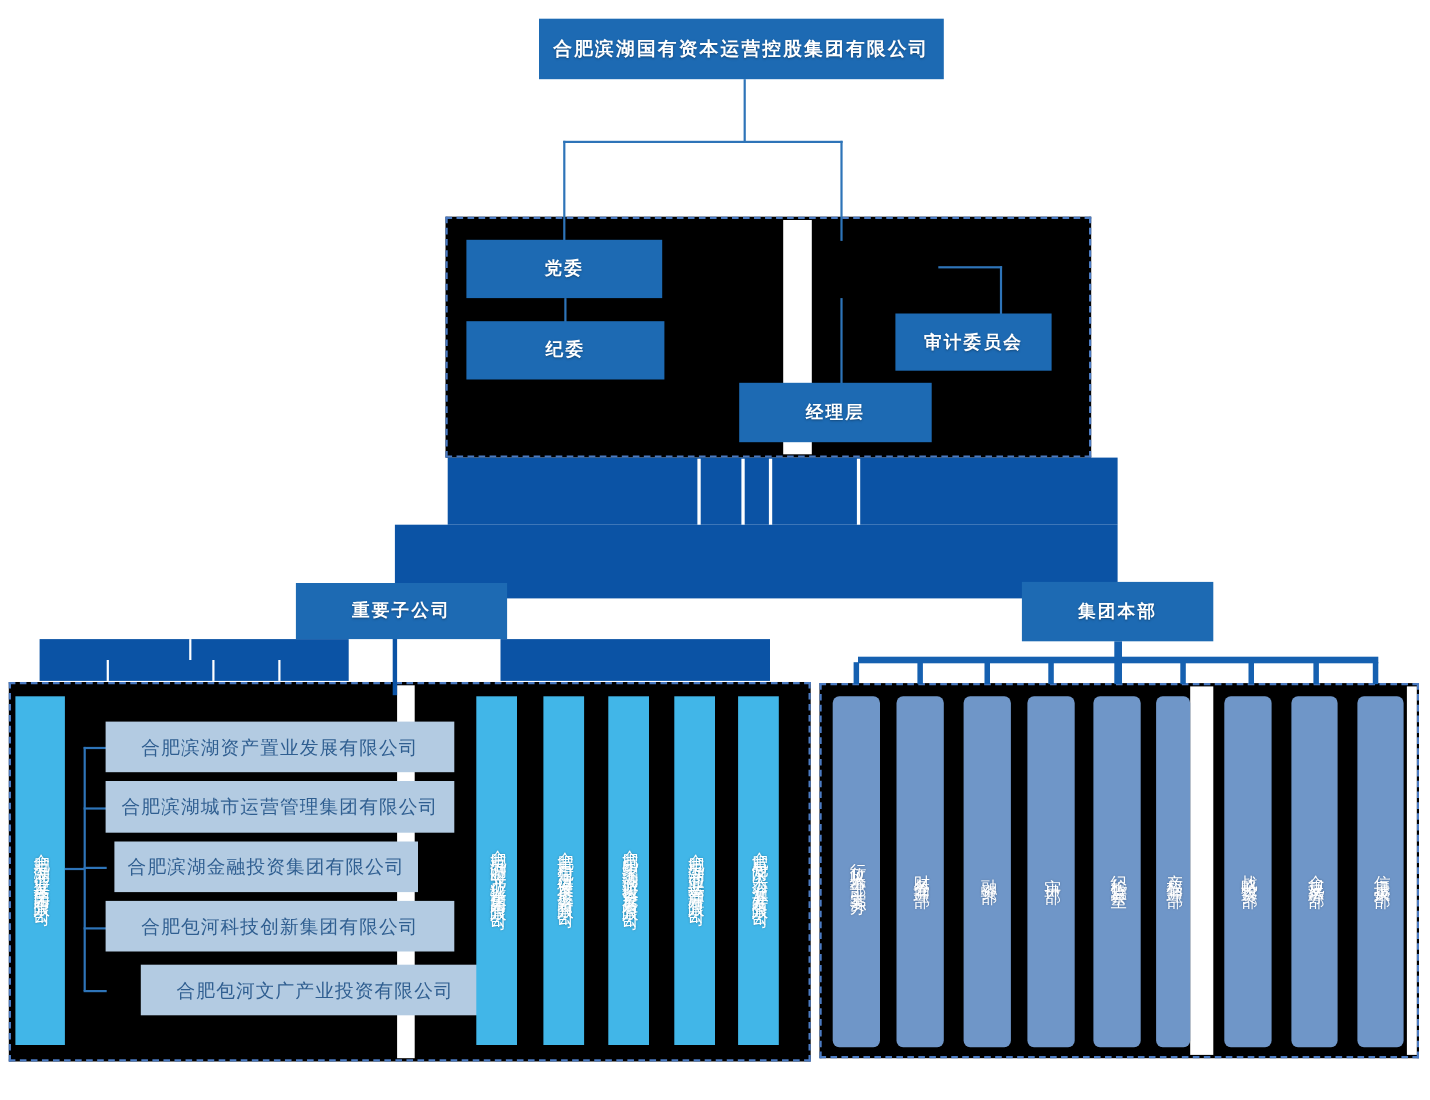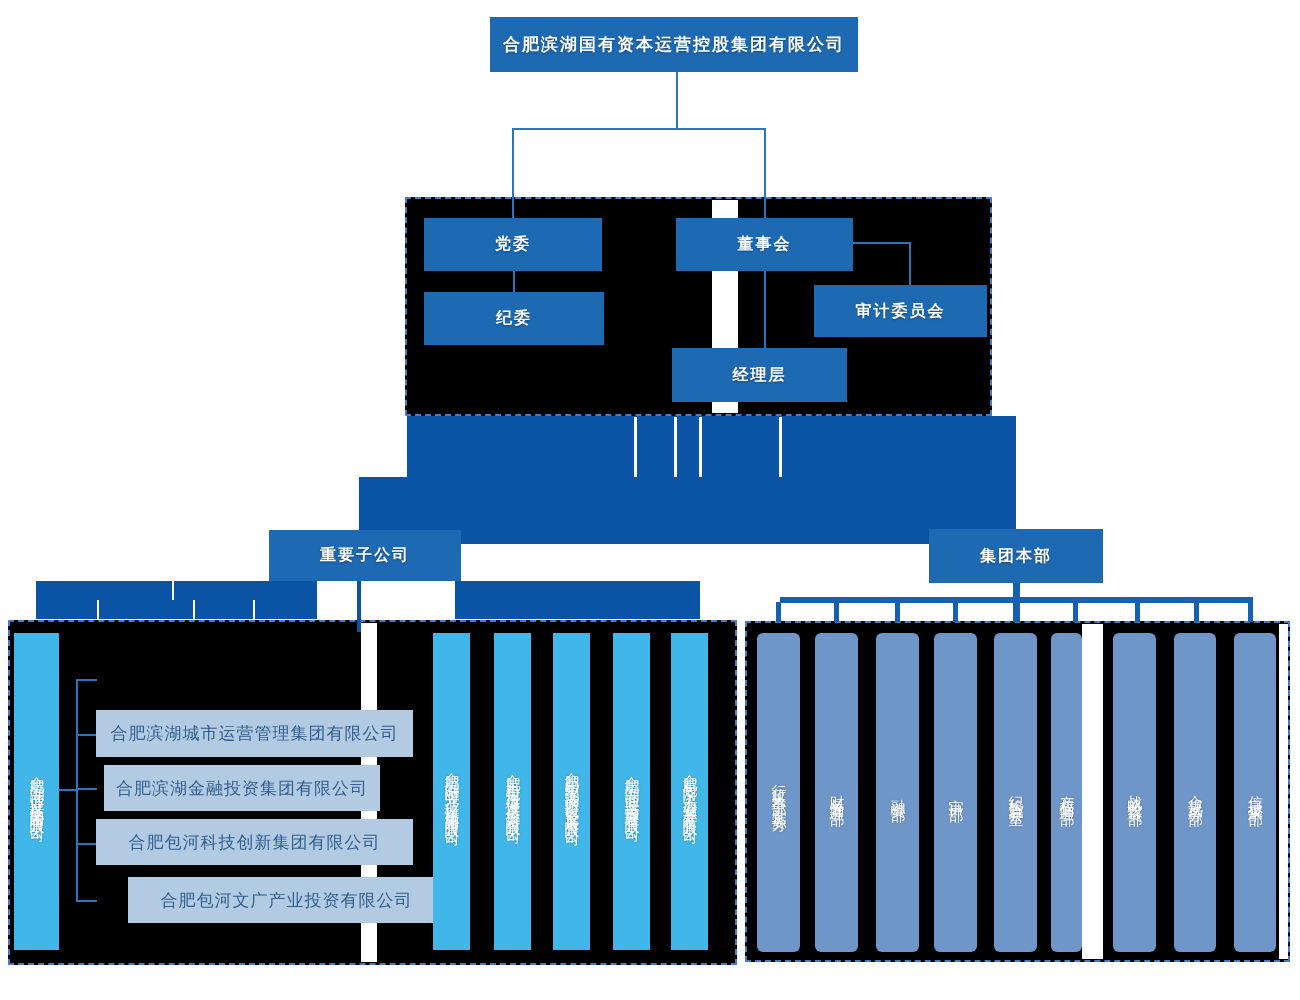--- a/index.html
+++ b/index.html
@@ -39,22 +39,21 @@
   <div class="abs blackzone" style="left:405px;top:197px;width:587px;height:219px;"></div>
   <div class="abs wstrip" style="left:712px;top:200px;width:26px;height:213px;"></div>
 
   <div class="abs thin" style="left:513px;top:271px;width:2px;height:22px;"></div>
   <div class="abs thin" style="left:764px;top:271px;width:2px;height:78px;"></div>
   <div class="abs thin" style="left:853px;top:242px;width:58px;height:2px;"></div>
   <div class="abs thin" style="left:909px;top:242px;width:2px;height:44px;"></div>
 
   <div class="abs bluebox" style="left:424px;top:218px;width:178px;height:53px;text-align:right;">党委</div>
   <div class="abs bluebox" style="left:424px;top:292px;width:180px;height:53px;">纪委</div>
-  <div class="abs bluebox" style="left:676px;top:218px;width:177px;height:53px;">董事会</div>
-  <div class="abs bluebox" style="left:814px;top:285px;width:173px;height:52px;">审计委员会</div>
+  <div class="abs bluebox" style="left:814px;top:285px;width:142px;height:52px;">审计委员会</div>
   <div class="abs bluebox" style="left:672px;top:348px;width:175px;height:54px;">经理层</div>
 
   <div class="abs band" style="left:407px;top:416px;width:609px;height:61px;"></div>
   <div class="abs band" style="left:359px;top:477px;width:657px;height:67px;"></div>
   <div class="abs wline" style="left:634px;top:417px;width:3px;height:60px;"></div>
   <div class="abs wline" style="left:674px;top:417px;width:3px;height:60px;"></div>
   <div class="abs wline" style="left:699px;top:417px;width:3px;height:60px;"></div>
   <div class="abs wline" style="left:779px;top:417px;width:3px;height:60px;"></div>
 
   <div class="abs bluebox" style="left:269px;top:530px;width:192px;height:51px;">重要子公司</div>
@@ -74,20 +73,21 @@
   <div class="abs vbox" style="left:14px;top:633px;width:45px;height:317px;">合肥滨湖产业发展集团有限公司</div>
 
   <div class="abs thin" style="left:76px;top:679px;width:2px;height:222px;"></div>
   <div class="abs thin" style="left:76px;top:679px;width:21px;height:2px;"></div>
   <div class="abs thin" style="left:76px;top:734px;width:21px;height:2px;"></div>
   <div class="abs thin" style="left:76px;top:788px;width:21px;height:2px;"></div>
   <div class="abs thin" style="left:76px;top:843px;width:21px;height:2px;"></div>
   <div class="abs thin" style="left:76px;top:900px;width:21px;height:2px;"></div>
   <div class="abs thin" style="left:59px;top:789px;width:18px;height:2px;"></div>
 
+  <div class="abs lightbox" style="left:96px;top:656px;width:317px;height:46px;">合肥滨湖资产置业发展有限公司</div>
   <div class="abs lightbox" style="left:96px;top:710px;width:317px;height:47px;">合肥滨湖城市运营管理集团有限公司</div>
   <div class="abs lightbox" style="left:104px;top:765px;width:276px;height:46px;">合肥滨湖金融投资集团有限公司</div>
   <div class="abs lightbox" style="left:96px;top:819px;width:317px;height:46px;">合肥包河科技创新集团有限公司</div>
   <div class="abs lightbox" style="left:96px;top:877px;width:317px;height:46px;margin-left:32px;">合肥包河文广产业投资有限公司</div>
 
   <div class="abs vbox" style="left:433px;top:633px;width:37px;height:317px;">合肥滨湖时光产业投资集团有限公司</div>
   <div class="abs vbox" style="left:494px;top:633px;width:37px;height:317px;">合肥市包河建设发展投资有限公司</div>
   <div class="abs vbox" style="left:553px;top:633px;width:37px;height:317px;">合肥印象滨湖旅游投资发展有限公司</div>
   <div class="abs vbox" style="left:613px;top:633px;width:37px;height:317px;">合肥滨湖商业运营管理有限公司</div>
   <div class="abs vbox" style="left:671px;top:633px;width:37px;height:317px;">合肥包河区人力资源开发有限公司</div>

